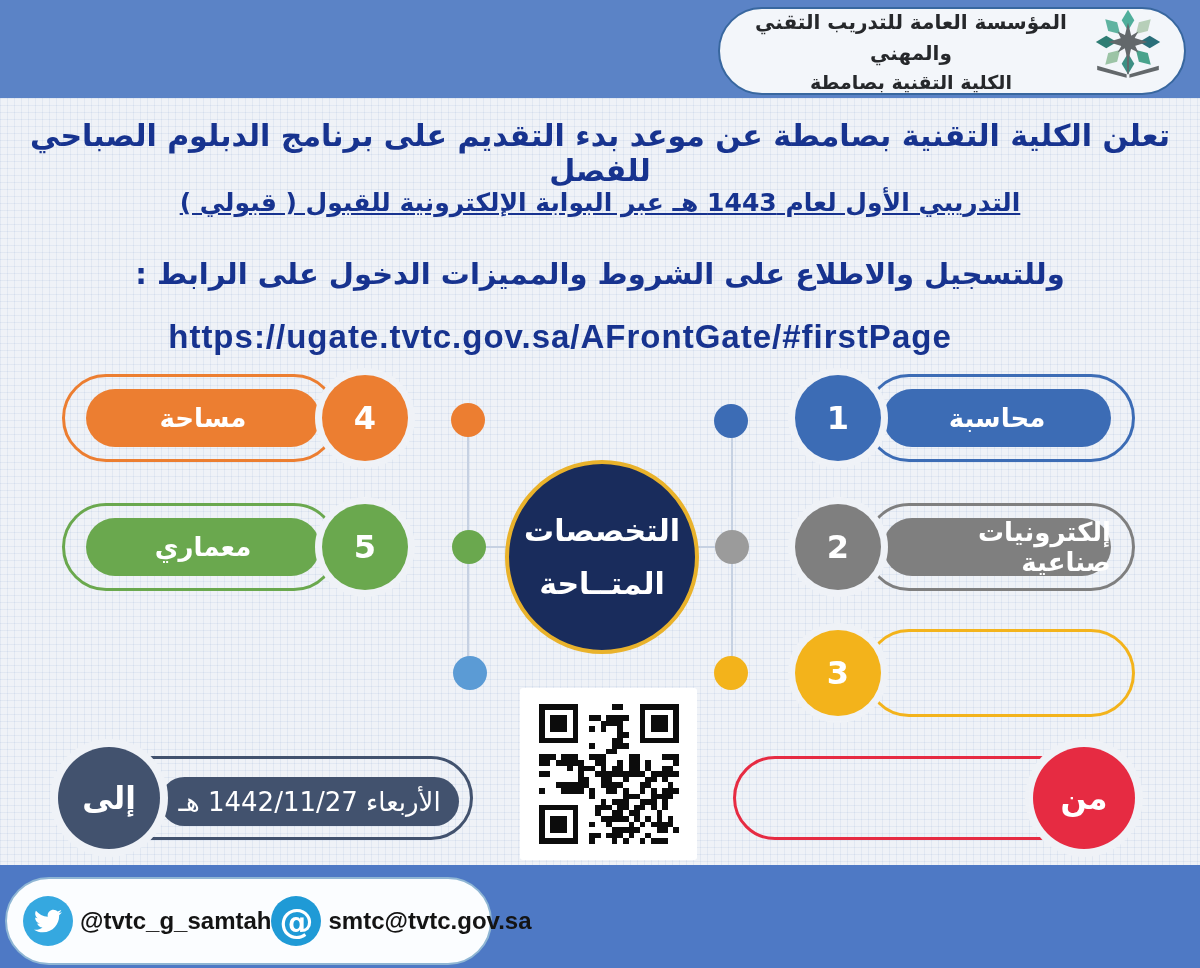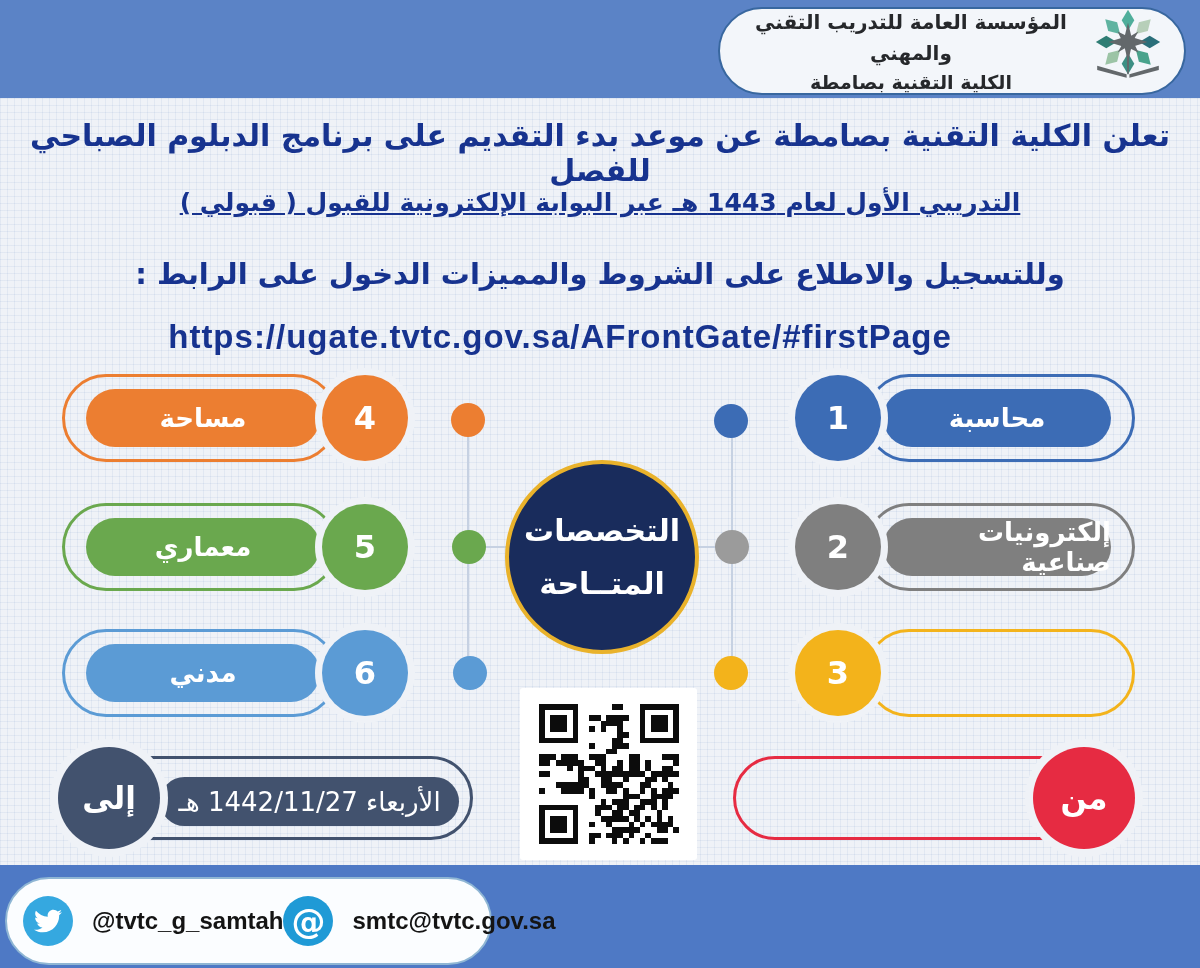--- a/index.html
+++ b/index.html
@@ -81,21 +81,21 @@
   .datepill.to .outline{left:40px; right:0;}
   .datepill.to .fill{left:102px; right:14px;}
   .datepill.to .pcircle{left:0;}
   
   .footer-band{position:absolute; left:0; top:865px; width:1200px; height:103px; background:#4e79c5;}
   .social-card{
     position:absolute; left:5px; top:877px; width:487px; height:88px;
     background:#fbfdff; border:2px solid #8fb6d4; border-radius:44px; box-sizing:border-box;
     display:flex; align-items:center; justify-content:space-between; padding:0 16px; z-index:6;
   }
-  .social-item{display:flex; align-items:center; gap:19px;}
+  .social-item{display:flex; align-items:center; gap:7px;}
   .social-icon{width:50px; height:50px; border-radius:50%; display:flex; align-items:center; justify-content:center; flex:0 0 auto;}
   .tw-icon{background:#35a8e0;}
   .at-icon{background:#1f9ad6; color:#fff; font-size:34px; font-weight:bold;}
   .social-text{color:#141414; font-weight:bold; font-size:24px; font-family:"Liberation Sans", sans-serif; white-space:nowrap;}
 </style>
 </head>
 <body>
 
 <div class="poster">
 
@@ -173,25 +173,20 @@
 
   <div class="spec left row1" style="--c:#ec7e31;">
     <div class="outline"></div>
     <div class="fill">مساحة</div>
     <div class="numcircle">4</div>
   </div>
   <div class="spec left row2" style="--c:#6aa84e;">
     <div class="outline"></div>
     <div class="fill">معماري</div>
     <div class="numcircle">5</div>
-  </div>
-  <div class="spec left row3" style="--c:#5b9bd5;">
-    <div class="outline"></div>
-    <div class="fill">مدني</div>
-    <div class="numcircle">6</div>
   </div>
 
   <div class="dot" style="background:#ec7e31; left:451px; top:403px;"></div>
   <div class="dot" style="background:#6aa84e; left:452px; top:530px;"></div>
   <div class="dot" style="background:#5b9bd5; left:453px; top:656px;"></div>
   <div class="dot" style="background:#3c6cb5; left:714px; top:404px;"></div>
   <div class="dot" style="background:#9b9b9b; left:715px; top:530px;"></div>
   <div class="dot" style="background:#f3b31b; left:714px; top:656px;"></div>
 
   <div class="center-circle">

